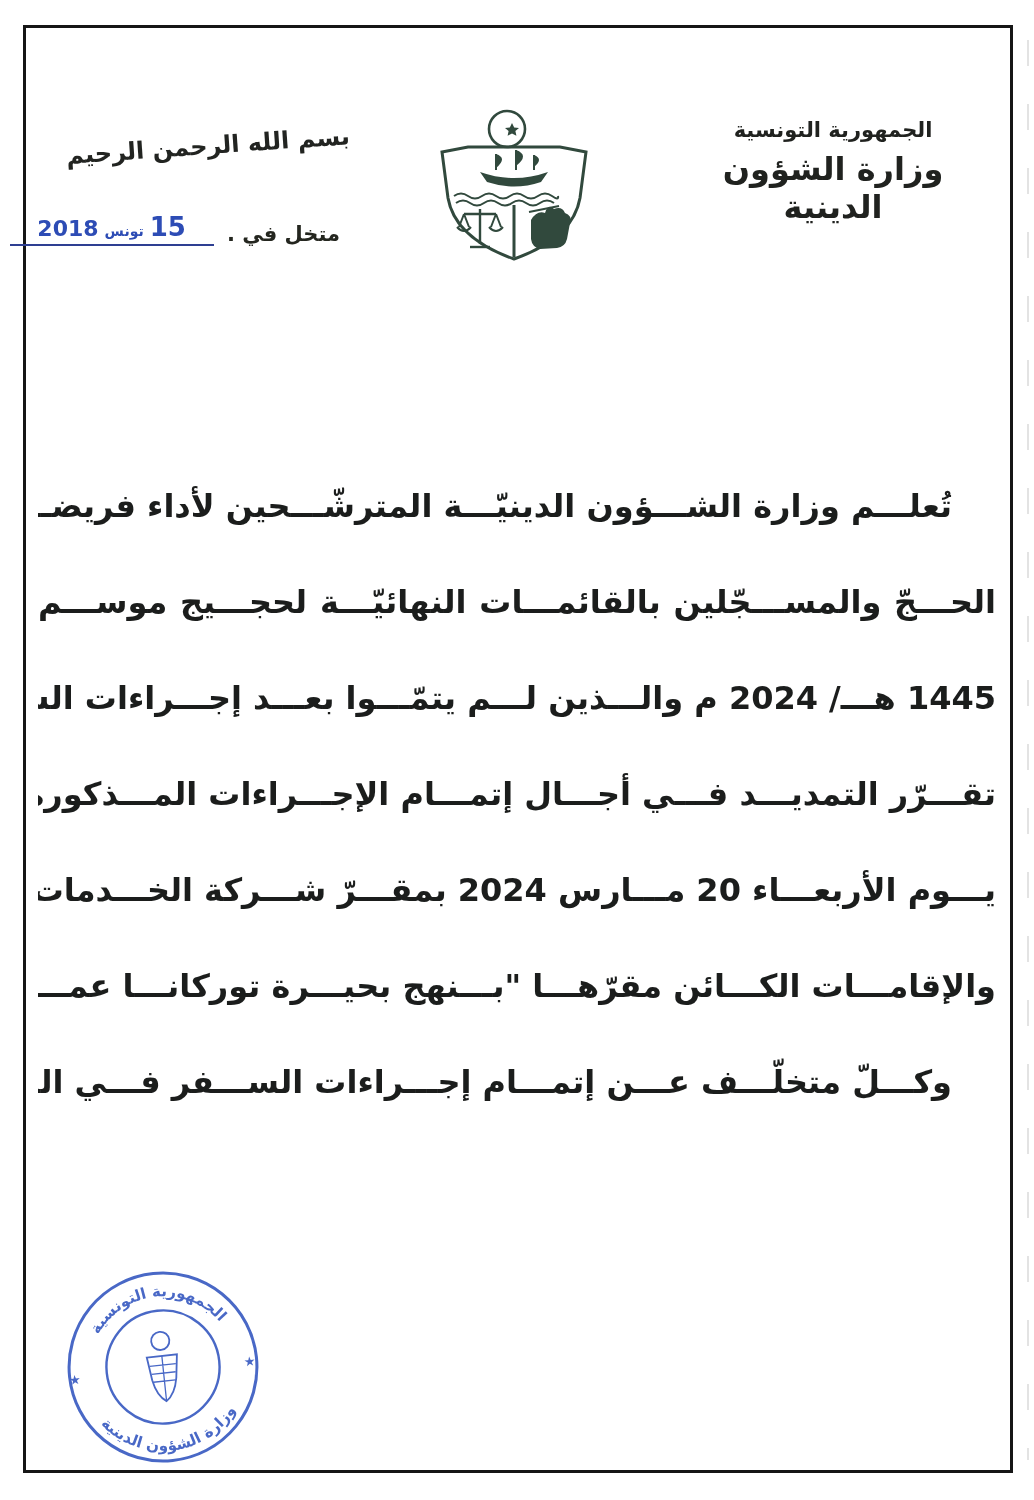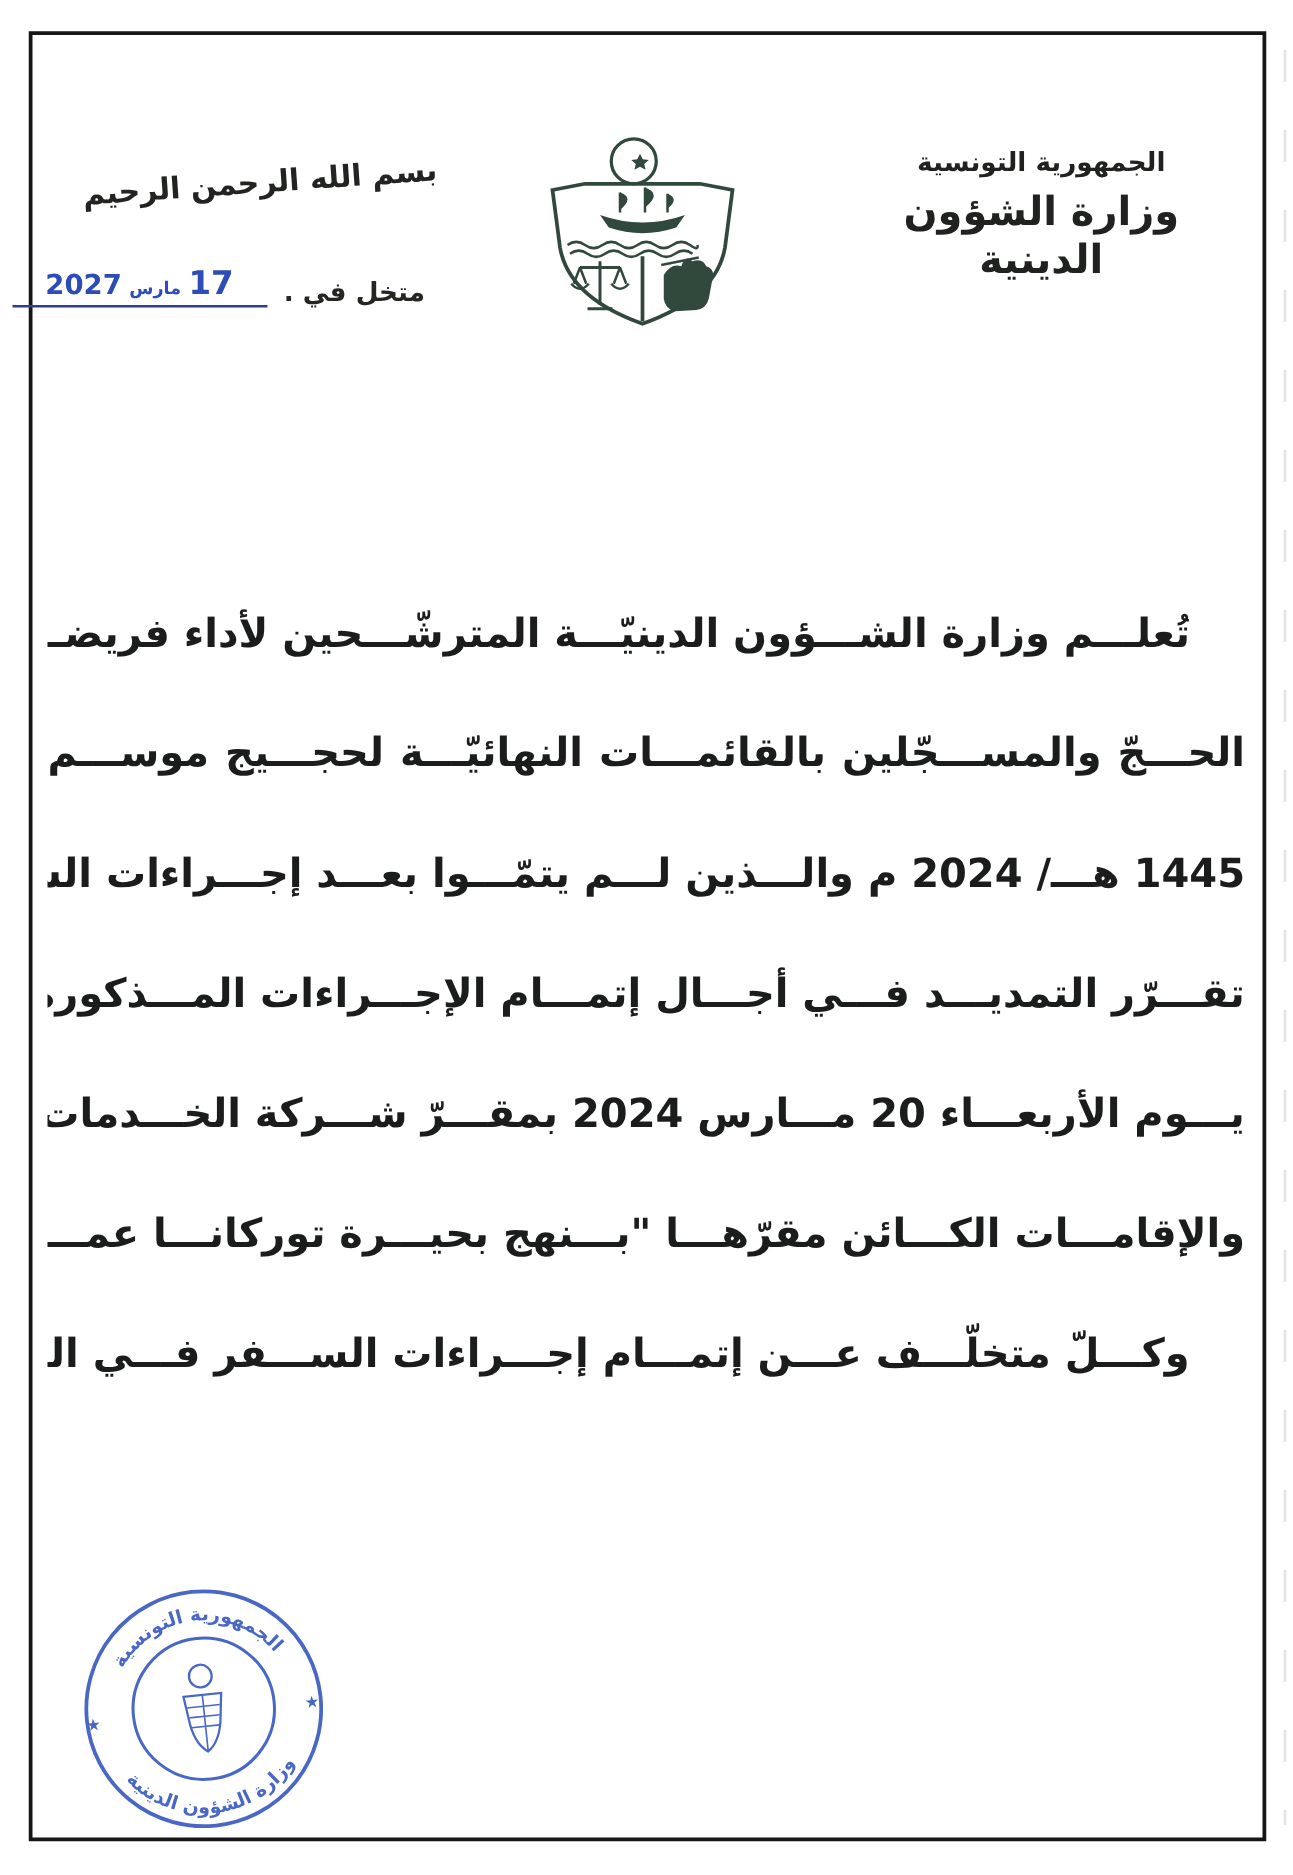--- a/index.html
+++ b/index.html
@@ -176,21 +176,21 @@
 
       <path d="M 103,112 q 6,-10 14,-7 q 3,-10 9,-4 q 8,-3 11,4 q 7,2 5,10 l -3,16 q -2,8 -10,9 l -17,1 q -8,-2 -9,-10 z" fill="#31493d" stroke="none"></path>
       <path d="M 101,104 L 131,98" stroke-width="2"></path>
     </g>
   </svg>
 
   <div class="basmala">بسم الله الرحمن الرحيم</div>
 
   <div class="date-row">
     <span>متخل في .</span>
-    <span class="date-stamp"><span class="day">17</span><span class="month">مارس</span><span class="year">2027</span></span>
+    <span class="date-stamp"><span class="day">15</span><span class="month">تونس</span><span class="year">2018</span></span>
   </div>
 
 
   <div class="body-text">
     <div class="line start">تُعلـــم وزارة الشـــؤون الدينيّـــة المترشّـــحين لأداء فريضـــة</div>
     <div class="line">الحـــجّ والمســـجّلين بالقائمـــات النهائيّـــة لحجـــيج موســـم</div>
     <div class="line">1445 هـــ/ 2024 م والـــذين لـــم يتمّـــوا بعـــد إجـــراءات الســـفر أنّـــه</div>
     <div class="line">تقـــرّر التمديـــد فـــي أجـــال إتمـــام الإجـــراءات المـــذكورة إلـــى غايـــة</div>
     <div class="line">يـــوم الأربعـــاء 20 مـــارس 2024 بمقـــرّ شـــركة الخـــدمات الوطنيّـــة</div>
     <div class="line">والإقامـــات الكـــائن مقرّهـــا "بـــنهج بحيـــرة توركانـــا عمـــارة جـــراد</div>

